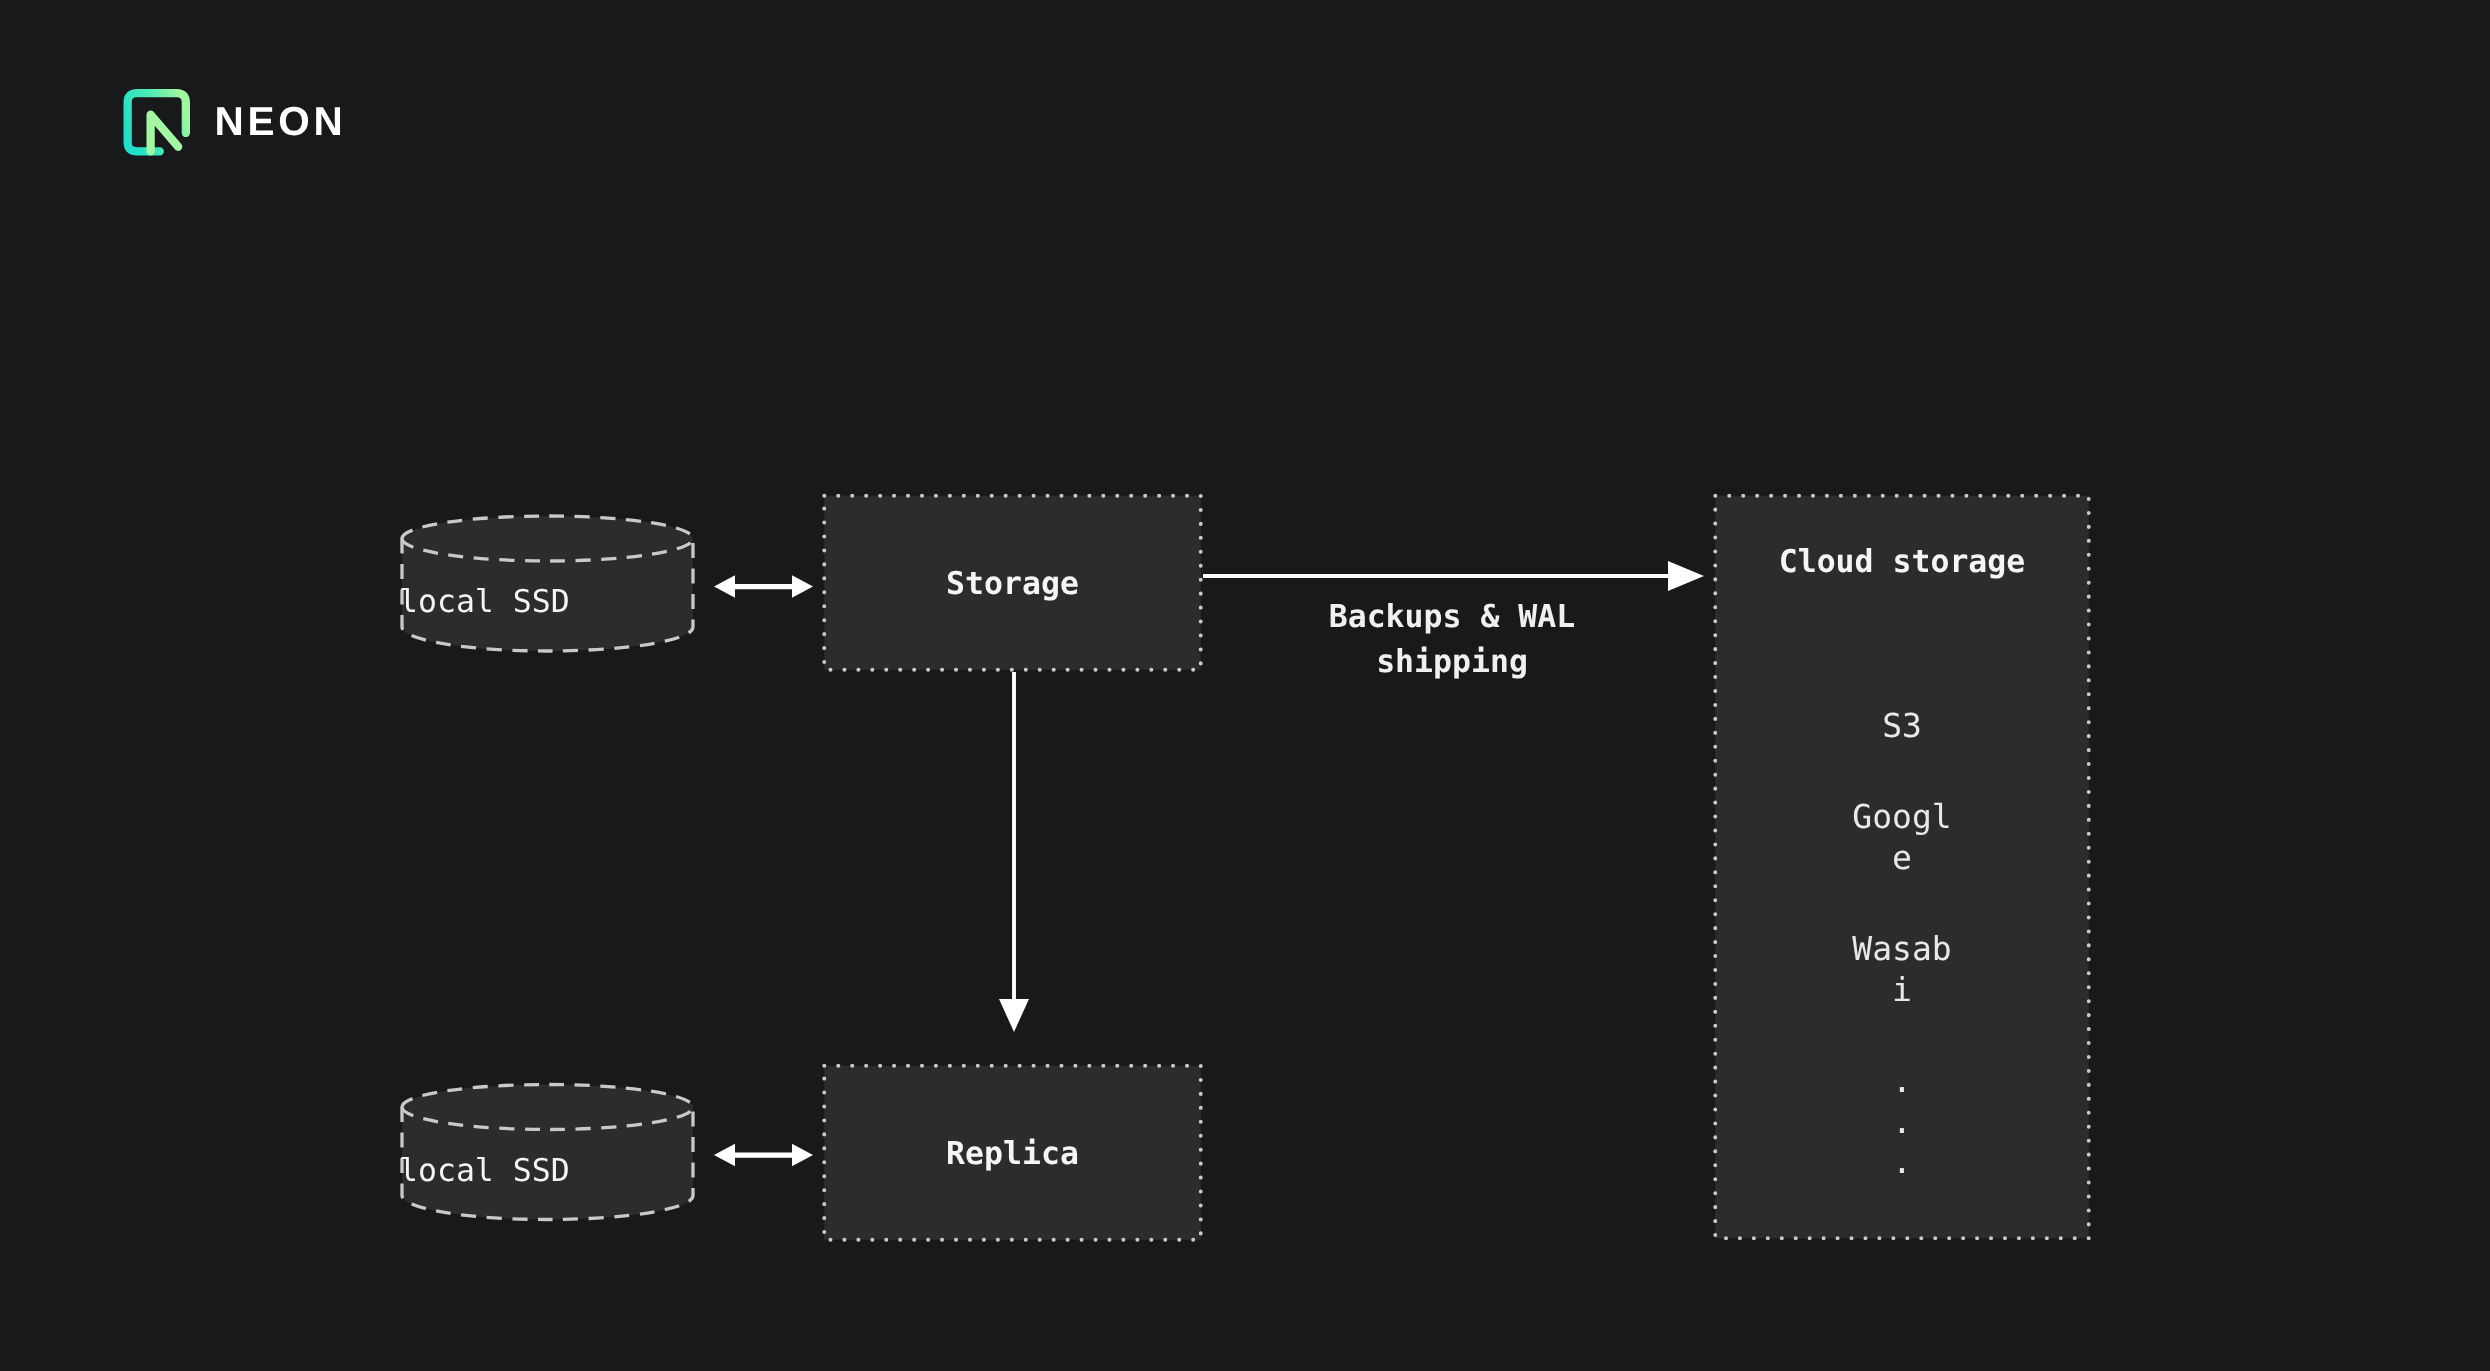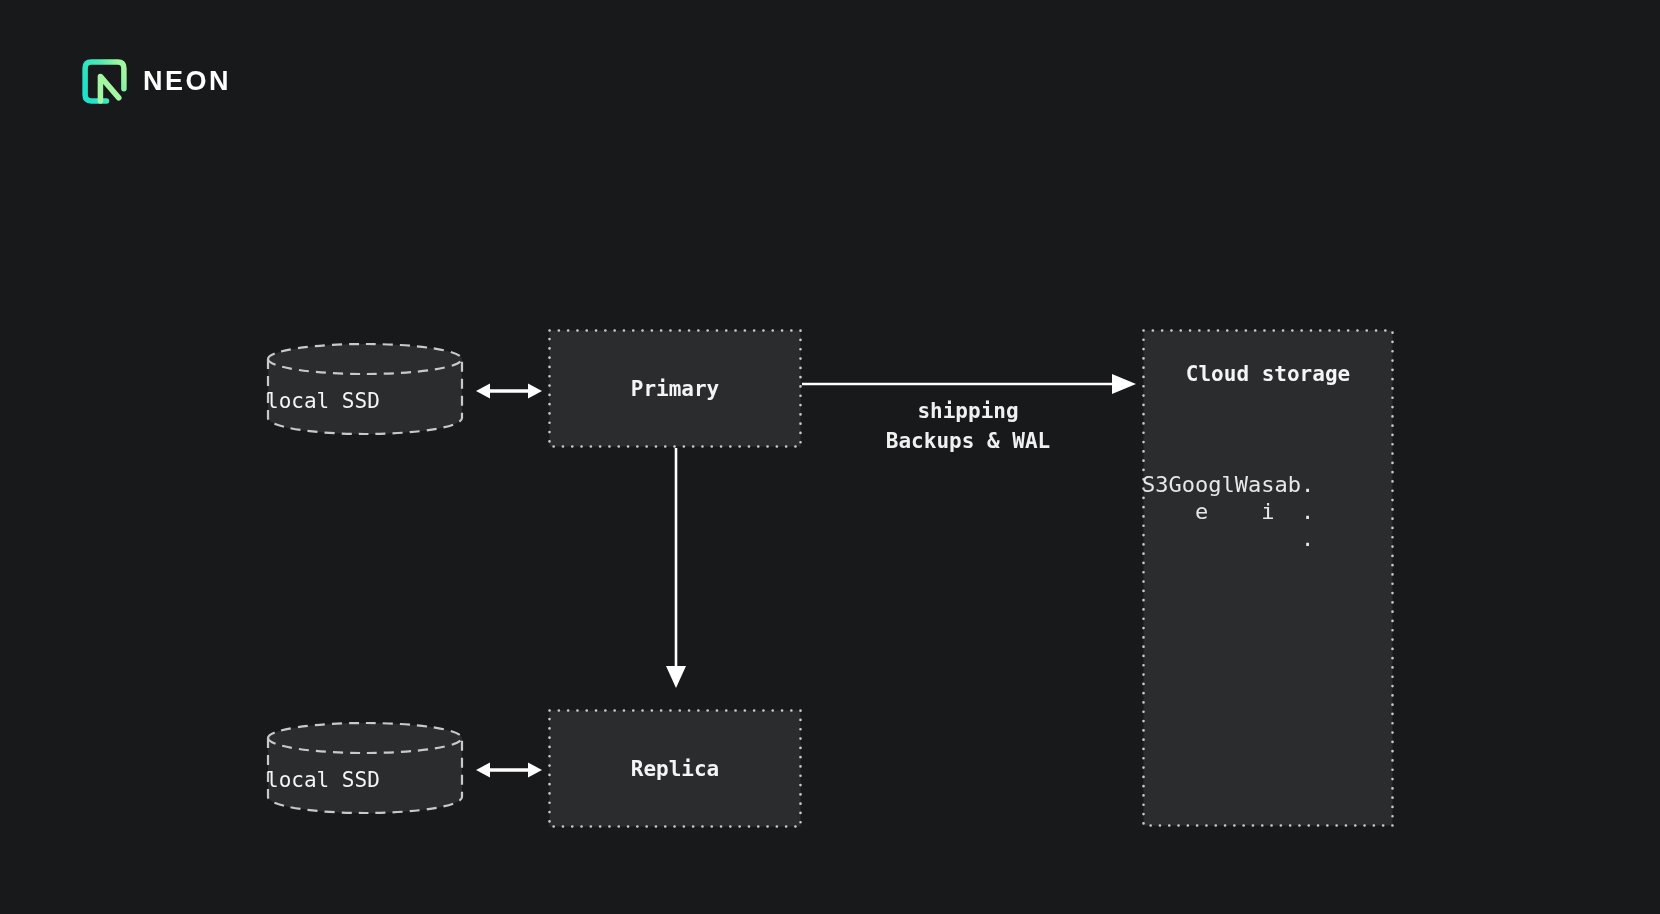--- a/index.html
+++ b/index.html
@@ -28,21 +28,21 @@
     position:absolute;left:0;top:48px;width:100%;text-align:left;
     font-weight:400;font-size:21px;color:#f5f5f5;line-height:24px;
   }
   
   .cloud-title{
     position:absolute;left:0;top:32px;width:100%;text-align:center;
     font-weight:700;font-size:21px;color:#f5f5f5;line-height:26px;
   }
   .cloud-items{
     position:absolute;left:0;top:142px;width:100%;
-    display:flex;
+    display:flex;flex-direction:column;align-items:center;
   }
   .cloud-item{margin-bottom:34px;text-align:center;}
   .cloud-line{font-size:22px;font-weight:400;color:#e8e8e8;line-height:27px;}
   
   .arrow{position:absolute;}
   .edge-label{
     position:absolute;left:838px;top:376px;width:260px;text-align:center;
     font-weight:700;font-size:21px;color:#f0f0f0;line-height:30px;
   }
 </style>
@@ -78,30 +78,30 @@
   <svg class="arrow" style="left:474px;top:360px;" width="70" height="22" viewBox="0 0 70 22">
     <line x1="12" y1="11" x2="58" y2="11" stroke="#ffffff" stroke-width="3.5"></line>
     <polygon points="2,11 16,3.5 16,18.5" fill="#ffffff"></polygon>
     <polygon points="68,11 54,3.5 54,18.5" fill="#ffffff"></polygon>
   </svg>
 
   <div class="node" style="left:548px;top:309px;width:254px;height:119px;">
     <svg class="border" width="254" height="119">
       <rect x="1.5" y="1.5" width="251" height="116" fill="#2b2c2e" stroke="#c9c9c9" stroke-width="2.6" stroke-dasharray="0.1 9.2" stroke-linecap="round"></rect>
     </svg>
-    <div class="node-label">Primary</div>
+    <div class="node-label">Storage</div>
   </div>
 
   <svg class="arrow" style="left:802px;top:350px;" width="340" height="28" viewBox="0 0 340 28">
     <line x1="0" y1="14" x2="312" y2="14" stroke="#ffffff" stroke-width="2.6"></line>
     <polygon points="334,14 310,4 310,24" fill="#ffffff"></polygon>
   </svg>
   <div class="edge-label">
+    <div>Backups &amp; WAL</div>
     <div>shipping</div>
-    <div>Backups &amp; WAL</div>
   </div>
 
   <svg class="arrow" style="left:663px;top:428px;" width="26" height="242" viewBox="0 0 26 242">
     <line x1="13" y1="0" x2="13" y2="220" stroke="#ffffff" stroke-width="2.6"></line>
     <polygon points="13,240 3,218 23,218" fill="#ffffff"></polygon>
   </svg>
 
   <div class="cyl" style="left:266px;top:700px;">
     <svg width="198" height="95" viewBox="0 0 198 95">
       <path d="M2 18 V77 a97 16 0 0 0 194 0 V18 a97 15 0 0 0 -194 0 Z" fill="#2b2c2e" stroke="#c9c9c9" stroke-width="2.2" stroke-dasharray="10 7"></path>

